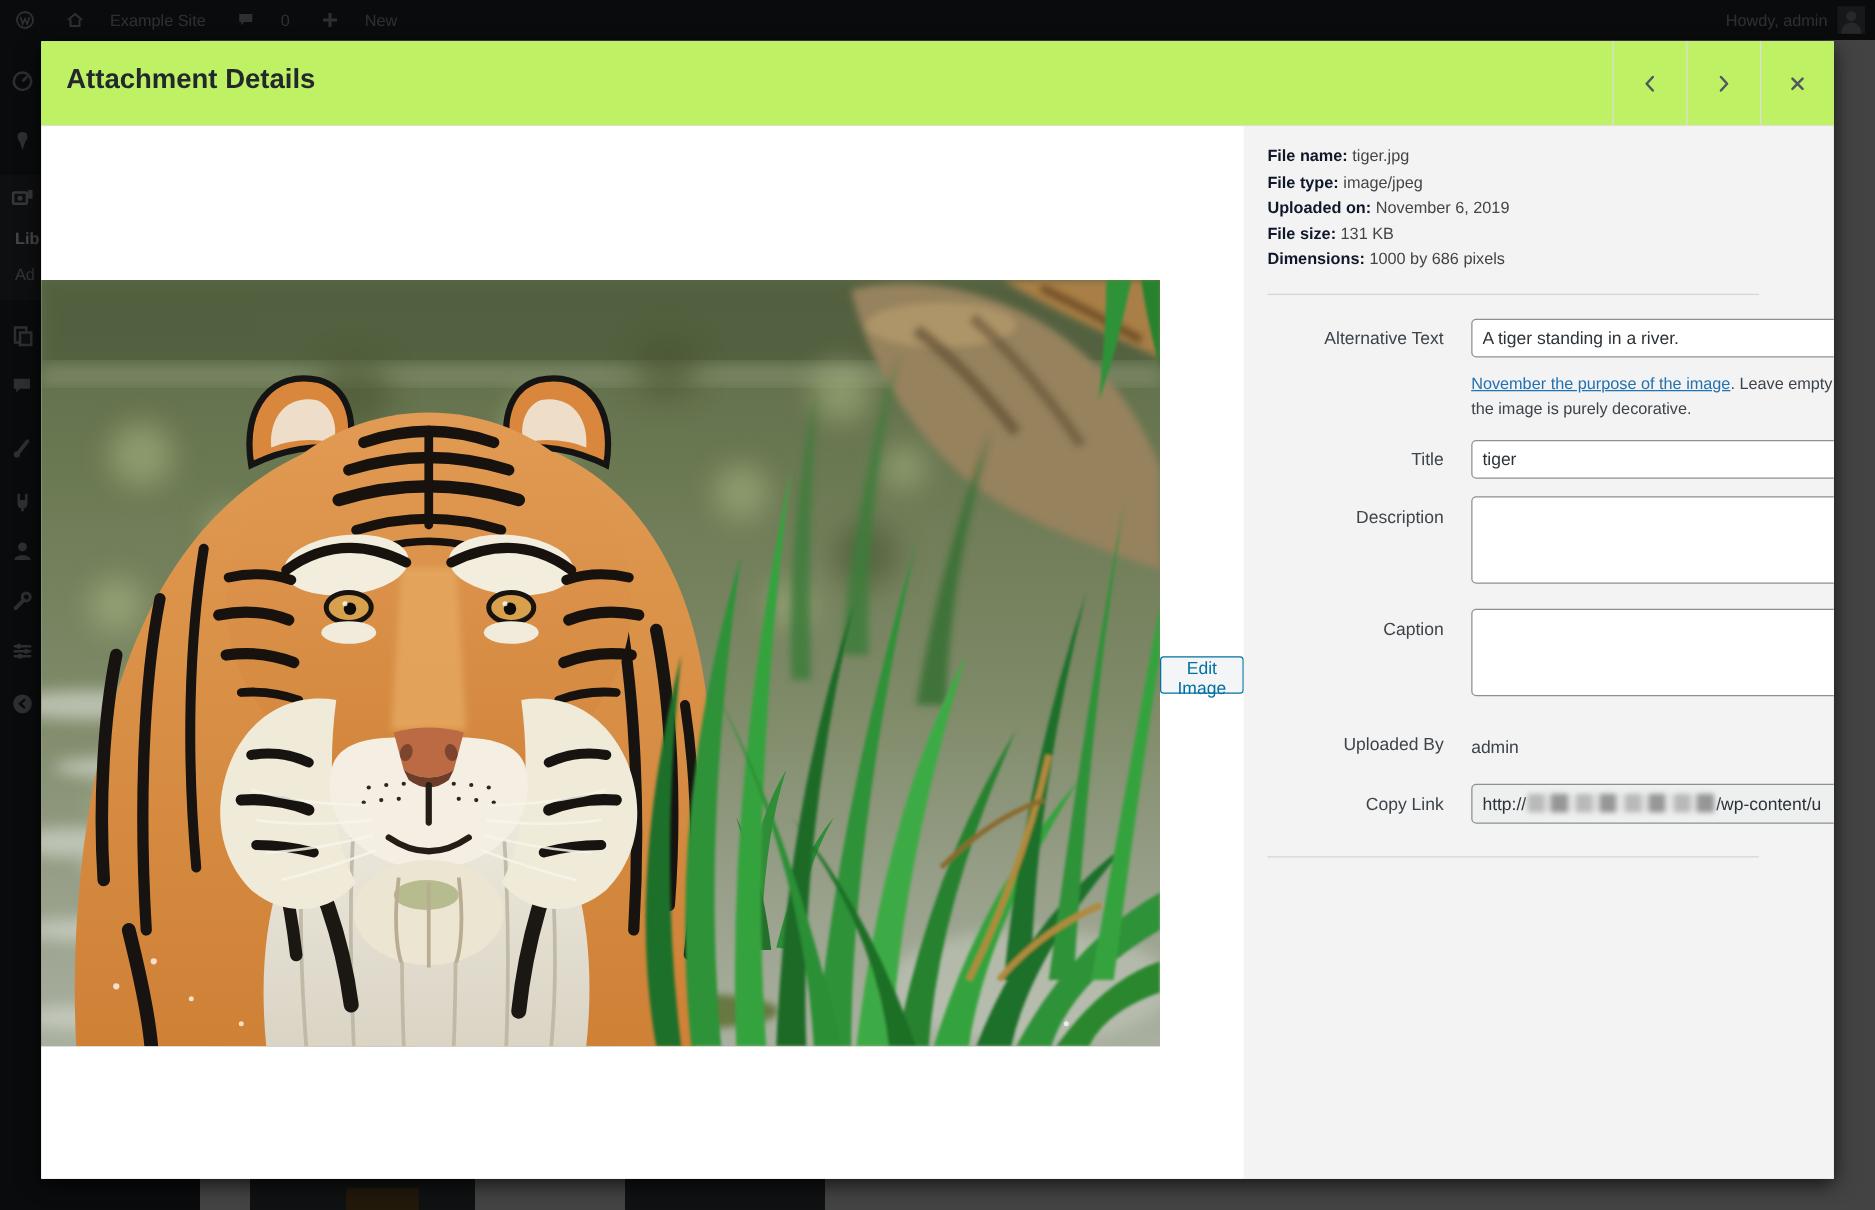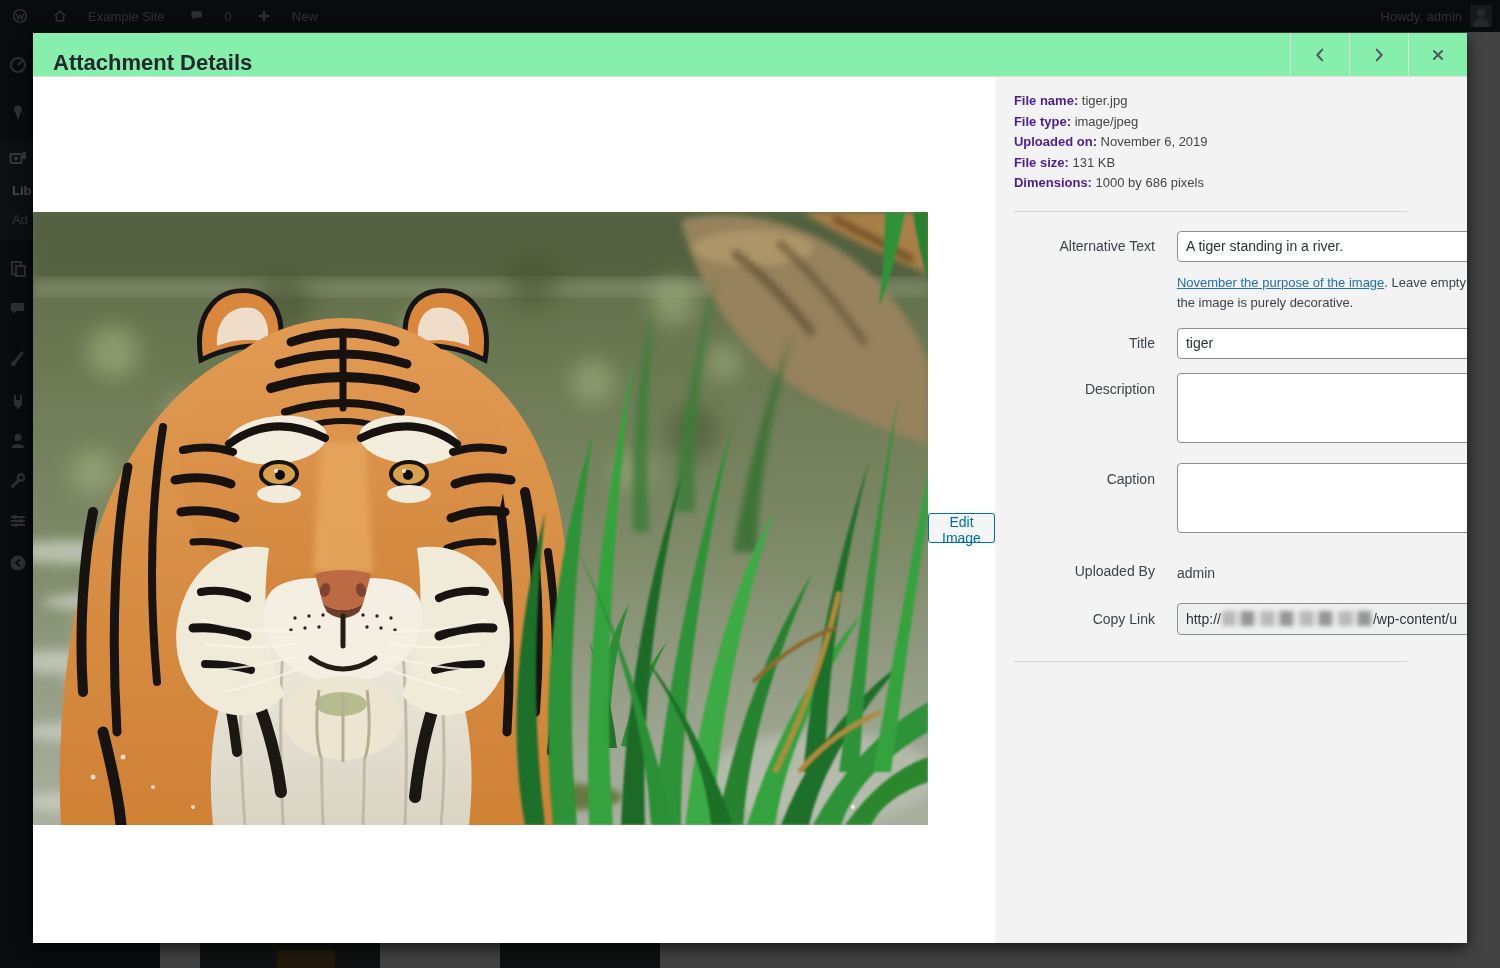--- a/index.html
+++ b/index.html
@@ -23,36 +23,36 @@
   .submenu-item.current { color:#fff; font-weight:bold; }
   .page-behind { position:absolute; left:160px; top:32px; right:0; bottom:0; background:#f0f0f1; }
   .thumb-hint { position:absolute; background:#7a5a28; }
   .thumb-hint2 { position:absolute; background:#3c3f42; }
 
   .overlay { position:absolute; inset:0; background:rgba(0,0,0,0.72); }
 
   
   .modal { position:absolute; left:33px; top:33px; width:1434px; height:910px; background:#fff;
            box-shadow:0 5px 15px rgba(0,0,0,.7); display:flex; flex-direction:column; }
-  .modal-header { height:44px; background:#86efac; border-bottom:1px solid #ddd; display:flex; align-items:stretch; flex:0 0 auto; }
+  .modal-header { height:68px; background:#bef264; border-bottom:1px solid #ddd; display:flex; align-items:stretch; flex:0 0 auto; }
   .modal-title { font-size:22px; font-weight:600; color:#23282d; line-height:59px; padding-left:20px; flex:1; }
   .nav-btn { width:59px; border:none; border-left:1px solid #ddd; background:transparent; cursor:pointer;
              display:flex; align-items:center; justify-content:center; color:#50575e; }
   .nav-btn svg { width:18px; height:18px; stroke:#50575e; stroke-width:2.2; fill:none; stroke-linecap:round; stroke-linejoin:round; }
 
   .modal-body { flex:1; display:flex; min-height:0; }
   .media-col { flex:1; background:#fff; display:flex; flex-direction:row; align-items:center; padding-top:17px; }
   .attachment-img { width:895px; height:613px; flex:0 0 auto; overflow:hidden; background:#77845f; }
   .edit-image-btn { margin-top:19px; height:30px; padding:0 13px; font-family:"Liberation Sans",sans-serif;
                     font-size:14px; color:#0071a1; background:#f3f5f6; border:1px solid #0071a1;
                     border-radius:3px; cursor:pointer; }
 
   .details-col { width:502px; background:#f3f3f3; padding:14px 20px 0 19px; font-size:13px; color:#444; overflow:hidden; }
   .meta-line { line-height:20.5px; }
-  .meta-line strong { color:#4c1d95; }
+  .meta-line strong { color:#0f172a; }
   .sep { border:none; border-top:1px solid #d5d5d5; margin:17px 40px 0 0; }
 
   .field-row { display:flex; margin-top:16px; }
   .field-label { width:141px; flex:0 0 auto; text-align:right; font-size:14px; color:#3c434a; margin-right:22px; }
   .field-label.for-input { line-height:31px; }
   .field-label.for-area  { padding-top:7px; line-height:18px; }
   .field-control { width:300px; flex:0 0 auto; }
   .txt-input { width:300px; height:31px; padding:0 8px; font-family:"Liberation Sans",sans-serif; font-size:14px;
                color:#2c3338; border:1px solid #8c8f94; border-radius:4px; background:#fff; }
   .txt-area { width:300px; height:70px; padding:4px 8px; font-family:"Liberation Sans",sans-serif; font-size:14px;

